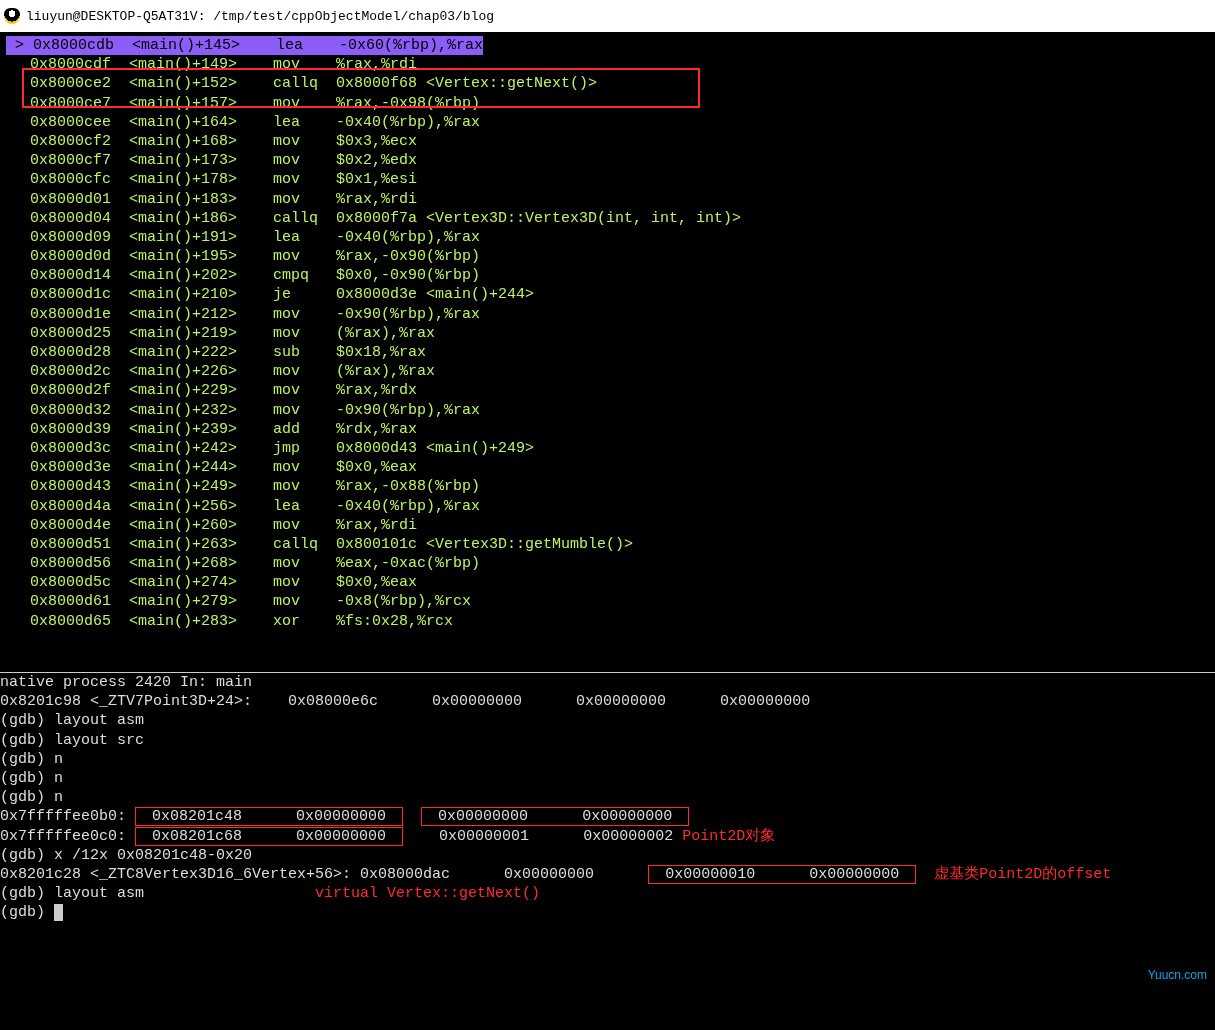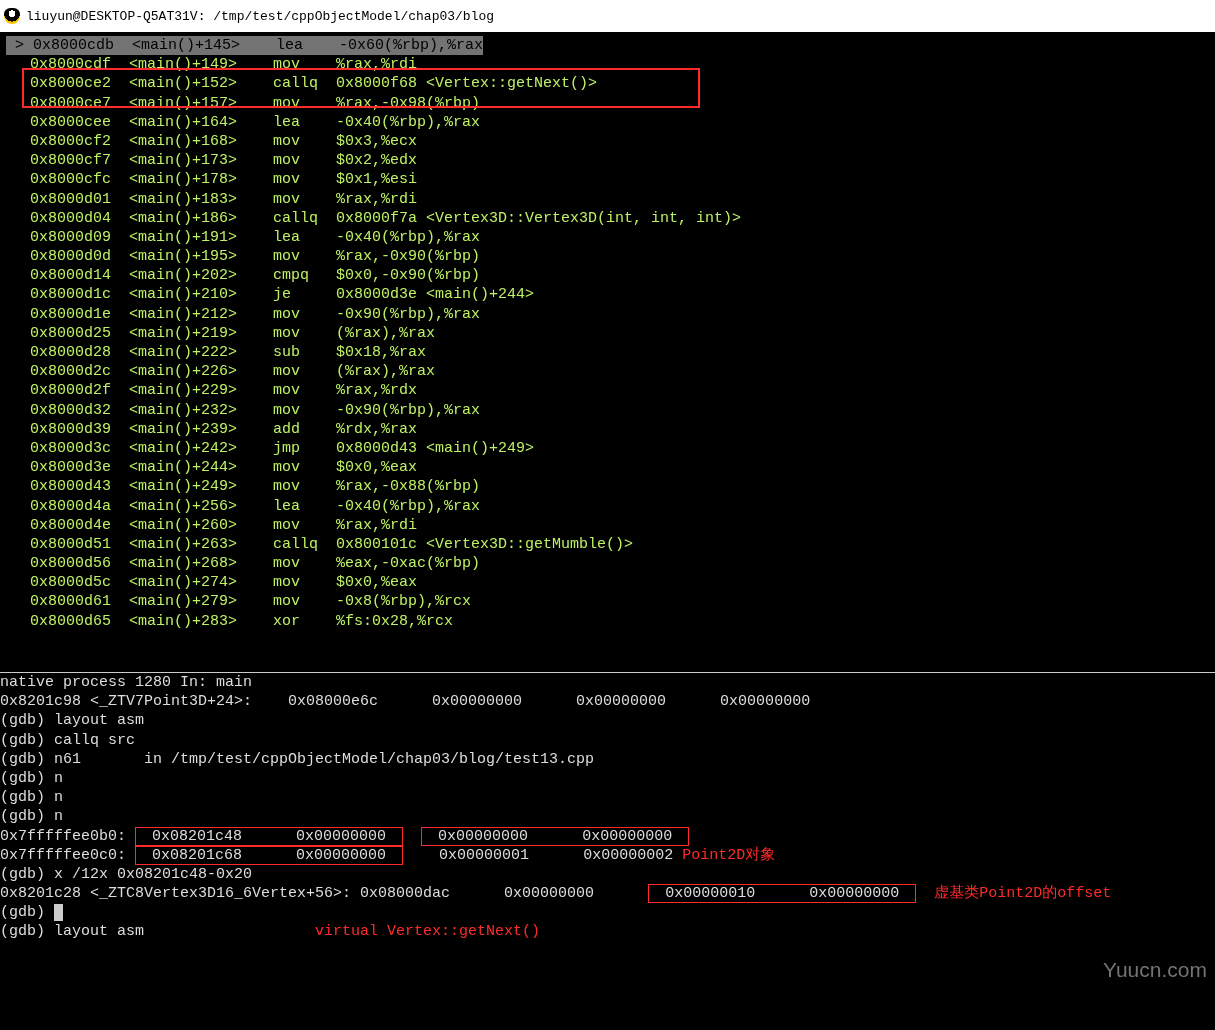--- a/index.html
+++ b/index.html
@@ -34,21 +34,21 @@
   height: 640px;
   border-bottom: 0;
 }
 .asm-line {
   white-space: pre;
   line-height: 1.28;
   color: #bef264;
   padding-left: 24px;
 }
 .asm-line.current {
-  background: #737373;
+  background: #8b5cf6;
   color: #000;
   display: inline-block;
   padding-left: 0;
 }
 .asm-line.current::before {
   content: " > ";
 }
 .redbox1 {
   position: absolute;
   left: 22px; top: 68px;
@@ -74,49 +74,48 @@
   white-space: pre;
   line-height: 1.28;
   color: #ddd;
 }
 .rbox { border: 1px solid #ff2a2a; padding: 0 16px; }
 .red-annot { color: #ff2a2a; }
 .watermark {
   position: absolute;
   right: 8px;
   bottom: 48px;
-  color: #737373;
-  font-size: 21px;
+  color: #0ea5e9;
+  font-size: 12px;
   font-family: Arial, sans-serif;
 }
 </style>
 </head>
 <body>
 
 <div class="titlebar">
   <span class="tux-icon"></span>
   <span>liuyun@DESKTOP-Q5AT31V: /tmp/test/cppObjectModel/chap03/blog</span>
 </div>
 
 <div class="asm-panel" id="asm-panel"><div class="asm-line current">0x8000cdb  &lt;main()+145&gt;    lea    -0x60(%rbp),%rax</div><div class="asm-line">0x8000cdf  &lt;main()+149&gt;    mov    %rax,%rdi</div><div class="asm-line">0x8000ce2  &lt;main()+152&gt;    callq  0x8000f68 &lt;Vertex::getNext()&gt;</div><div class="asm-line">0x8000ce7  &lt;main()+157&gt;    mov    %rax,-0x98(%rbp)</div><div class="asm-line">0x8000cee  &lt;main()+164&gt;    lea    -0x40(%rbp),%rax</div><div class="asm-line">0x8000cf2  &lt;main()+168&gt;    mov    $0x3,%ecx</div><div class="asm-line">0x8000cf7  &lt;main()+173&gt;    mov    $0x2,%edx</div><div class="asm-line">0x8000cfc  &lt;main()+178&gt;    mov    $0x1,%esi</div><div class="asm-line">0x8000d01  &lt;main()+183&gt;    mov    %rax,%rdi</div><div class="asm-line">0x8000d04  &lt;main()+186&gt;    callq  0x8000f7a &lt;Vertex3D::Vertex3D(int, int, int)&gt;</div><div class="asm-line">0x8000d09  &lt;main()+191&gt;    lea    -0x40(%rbp),%rax</div><div class="asm-line">0x8000d0d  &lt;main()+195&gt;    mov    %rax,-0x90(%rbp)</div><div class="asm-line">0x8000d14  &lt;main()+202&gt;    cmpq   $0x0,-0x90(%rbp)</div><div class="asm-line">0x8000d1c  &lt;main()+210&gt;    je     0x8000d3e &lt;main()+244&gt;</div><div class="asm-line">0x8000d1e  &lt;main()+212&gt;    mov    -0x90(%rbp),%rax</div><div class="asm-line">0x8000d25  &lt;main()+219&gt;    mov    (%rax),%rax</div><div class="asm-line">0x8000d28  &lt;main()+222&gt;    sub    $0x18,%rax</div><div class="asm-line">0x8000d2c  &lt;main()+226&gt;    mov    (%rax),%rax</div><div class="asm-line">0x8000d2f  &lt;main()+229&gt;    mov    %rax,%rdx</div><div class="asm-line">0x8000d32  &lt;main()+232&gt;    mov    -0x90(%rbp),%rax</div><div class="asm-line">0x8000d39  &lt;main()+239&gt;    add    %rdx,%rax</div><div class="asm-line">0x8000d3c  &lt;main()+242&gt;    jmp    0x8000d43 &lt;main()+249&gt;</div><div class="asm-line">0x8000d3e  &lt;main()+244&gt;    mov    $0x0,%eax</div><div class="asm-line">0x8000d43  &lt;main()+249&gt;    mov    %rax,-0x88(%rbp)</div><div class="asm-line">0x8000d4a  &lt;main()+256&gt;    lea    -0x40(%rbp),%rax</div><div class="asm-line">0x8000d4e  &lt;main()+260&gt;    mov    %rax,%rdi</div><div class="asm-line">0x8000d51  &lt;main()+263&gt;    callq  0x800101c &lt;Vertex3D::getMumble()&gt;</div><div class="asm-line">0x8000d56  &lt;main()+268&gt;    mov    %eax,-0xac(%rbp)</div><div class="asm-line">0x8000d5c  &lt;main()+274&gt;    mov    $0x0,%eax</div><div class="asm-line">0x8000d61  &lt;main()+279&gt;    mov    -0x8(%rbp),%rcx</div><div class="asm-line">0x8000d65  &lt;main()+283&gt;    xor    %fs:0x28,%rcx</div></div>
 <div class="redbox1"></div>
 
 <hr class="hrule">
 
-<div class="status-line">native process 1280 In: main</div>
+<div class="status-line">native process 2420 In: main</div>
 
 <div class="gdb-output">
   <div class="gdb-line">0x8201c98 &lt;_ZTV7Point3D+24&gt;:    0x08000e6c      0x00000000      0x00000000      0x00000000</div>
   <div class="gdb-line">(gdb) layout asm</div>
-  <div class="gdb-line">(gdb) callq src</div>
-  <div class="gdb-line">(gdb) n61       in /tmp/test/cppObjectModel/chap03/blog/test13.cpp</div>
+  <div class="gdb-line">(gdb) layout src</div>
   <div class="gdb-line">(gdb) n</div>
   <div class="gdb-line">(gdb) n</div>
   <div class="gdb-line">(gdb) n</div>
   <div class="gdb-line"><span>0x7fffffee0b0:</span> <span class="rbox"><span>0x08201c48</span>      <span>0x00000000</span></span>  <span class="rbox"><span>0x00000000</span>      <span>0x00000000</span></span></div>
   <div class="gdb-line"><span>0x7fffffee0c0:</span> <span class="rbox"><span>0x08201c68</span>      <span>0x00000000</span></span>    <span>0x00000001</span>      <span>0x00000002</span> <span class="red-annot">Point2D对象</span></div>
   <div class="gdb-line">(gdb) x /12x 0x08201c48-0x20</div>
   <div class="gdb-line"><span>0x8201c28 &lt;_ZTC8Vertex3D16_6Vertex+56&gt;: 0x08000dac      0x00000000</span>      <span class="rbox"><span>0x00000010</span>      <span>0x00000000</span></span>  <span class="red-annot">虚基类Point2D的offset</span></div>
+  <div class="gdb-line"><span>(gdb) layout asm</span>                   <span class="red-annot">virtual Vertex::getNext()</span></div>
   <div class="gdb-line"><span>(gdb) </span><span style="background:#ccc;color:#000">&nbsp;</span></div>
-  <div class="gdb-line"><span>(gdb) layout asm</span>                   <span class="red-annot">virtual Vertex::getNext()</span></div>
 </div>
 
 <div class="watermark">Yuucn.com</div>
 
 </body></html>

